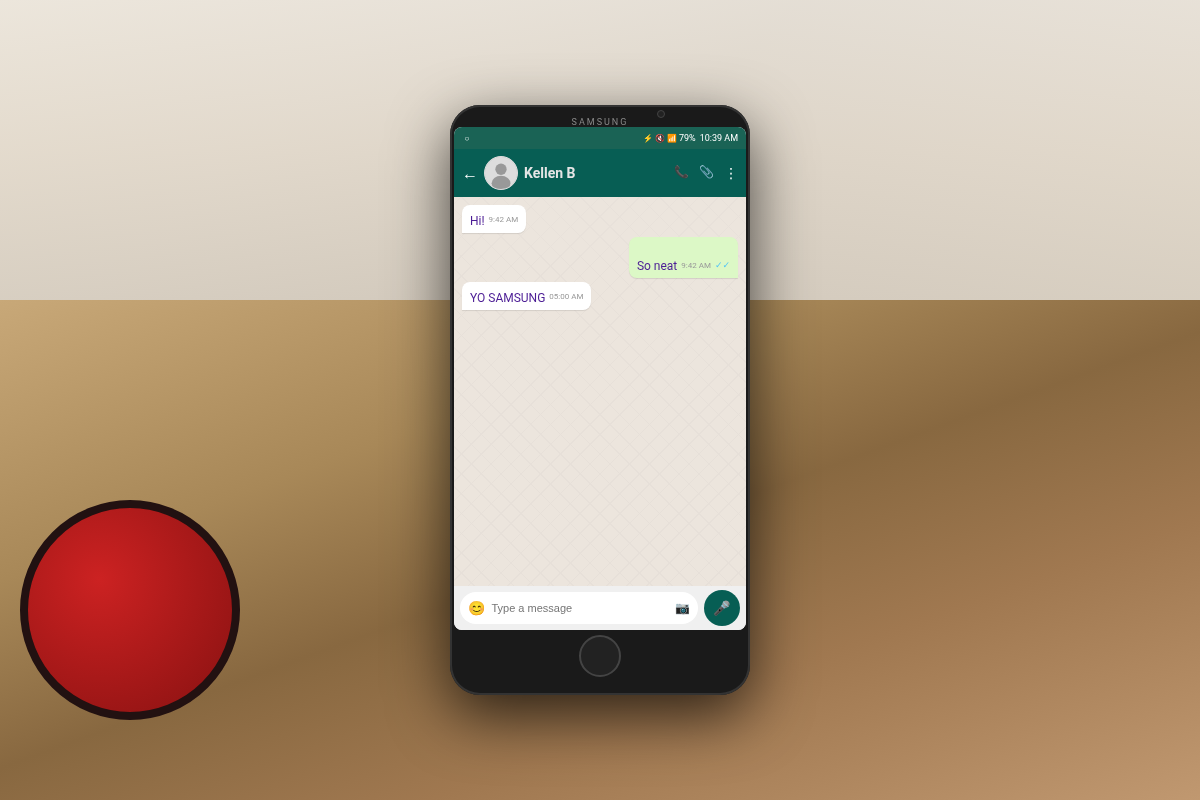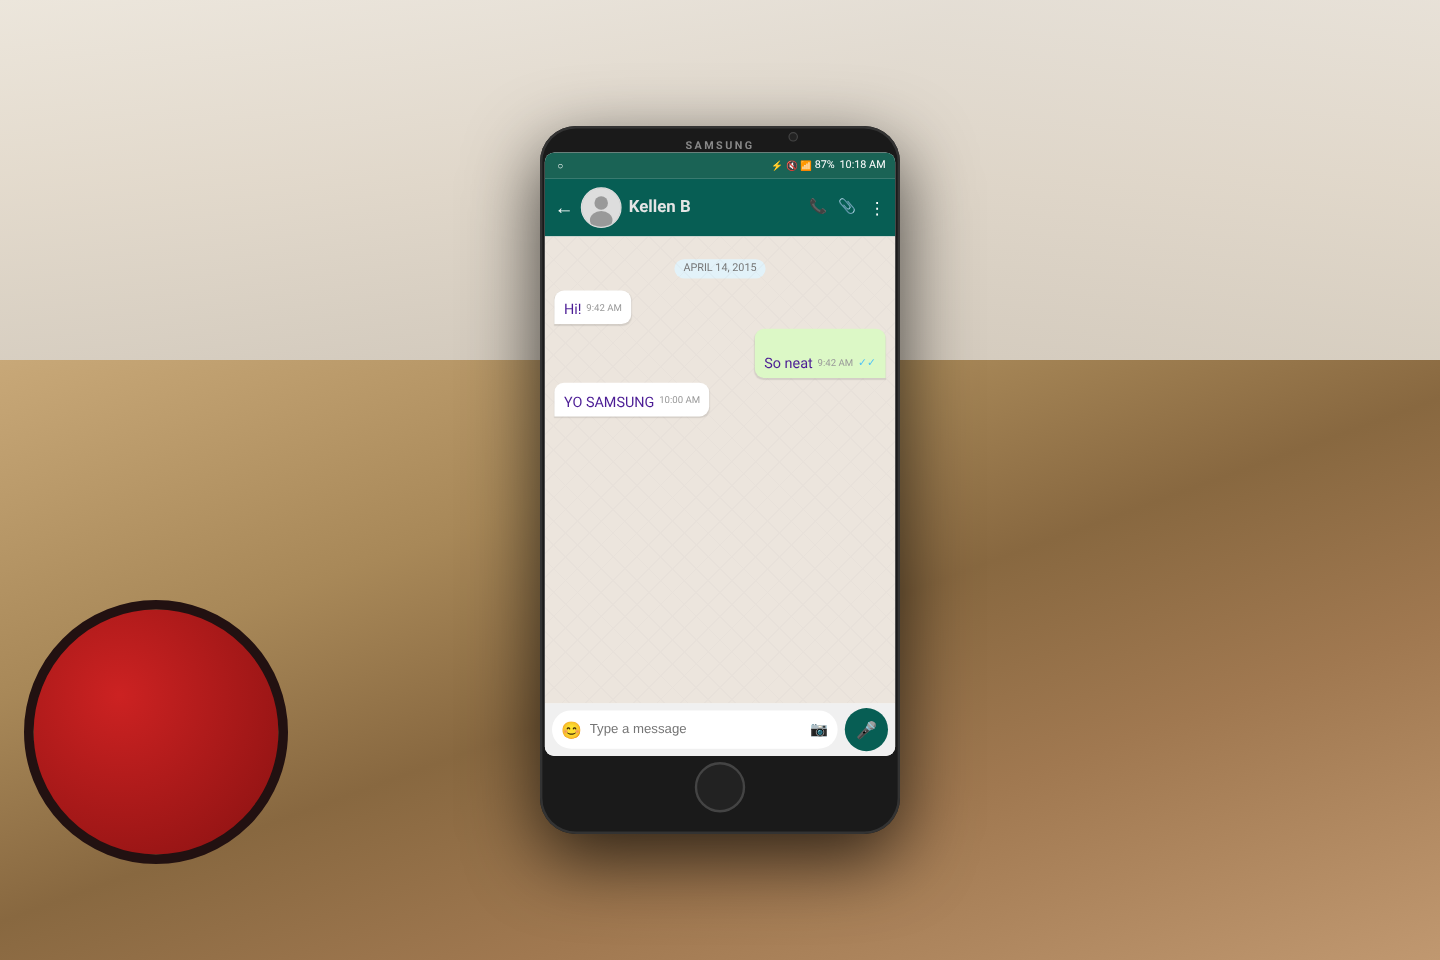--- a/index.html
+++ b/index.html
@@ -317,21 +317,20 @@
     
     .samsung-label {
       position: absolute;
       top: 12px;
       left: 50%;
       transform: translateX(-50%);
       color: #888;
       font-size: 9px;
       letter-spacing: 2px;
       z-index: 22;
-      font-weight: bold;
     }
 
     
     .home-button {
       position: absolute;
       bottom: 18px;
       left: 50%;
       transform: translateX(-50%);
       width: 42px;
       height: 42px;
@@ -405,22 +404,22 @@
     <div class="phone-screen">
 
       <div class="status-bar">
         <div class="status-left">
           <span class="status-icon">○</span>
         </div>
         <div class="status-right">
           <span style="font-size:8px;">⚡</span>
           <span style="font-size:8px;">🔇</span>
           <span style="font-size:8px;">📶</span>
-          <span style="font-size:9px;color:#fff;">87%</span>
-          <span style="font-size:9px;color:#fff;margin-left:2px;">10:18 AM</span>
+          <span style="font-size:9px;color:#fff;">79%</span>
+          <span style="font-size:9px;color:#fff;margin-left:2px;">10:39 AM</span>
         </div>
       </div>
 
       <div class="chat-header">
         <span class="back-arrow">←</span>
         <div class="avatar">
 
           <svg width="34" height="34" viewBox="0 0 34 34">
             <circle cx="17" cy="17" r="17" fill="#ddd"></circle>
             <circle cx="17" cy="13" r="6" fill="#999"></circle>
@@ -430,23 +429,20 @@
         <span class="contact-name">Kellen B</span>
         <div class="header-icons">
           <span style="font-size:12px;">📞</span>
           <span style="font-size:12px;">📎</span>
           <span style="font-size:14px;">⋮</span>
         </div>
       </div>
 
       <div class="chat-body">
 
-        <div class="date-separator">
-          <span class="date-badge">APRIL 14, 2015</span>
-        </div>
 
         <div class="message-received">
           <div class="bubble-received">
             <span class="bubble-text">Hi!</span>
             <span class="bubble-time">9:42 AM</span>
           </div>
         </div>
 
         <div class="message-sent">
           <div class="bubble-sent">
@@ -454,21 +450,21 @@
             <span class="bubble-time">
               <span>9:42 AM</span>
               <span class="checkmarks">✓✓</span>
             </span>
           </div>
         </div>
 
         <div class="message-received">
           <div class="bubble-received">
             <span class="bubble-text">YO SAMSUNG</span>
-            <span class="bubble-time">10:00 AM</span>
+            <span class="bubble-time">05:00 AM</span>
           </div>
         </div>
 
       </div>
 
       <div class="input-bar">
         <div class="input-field">
           <span class="emoji-icon">😊</span>
           <input class="input-text" type="text" readonly="" placeholder="Type a message" style="">
           <span class="camera-icon">📷</span>

